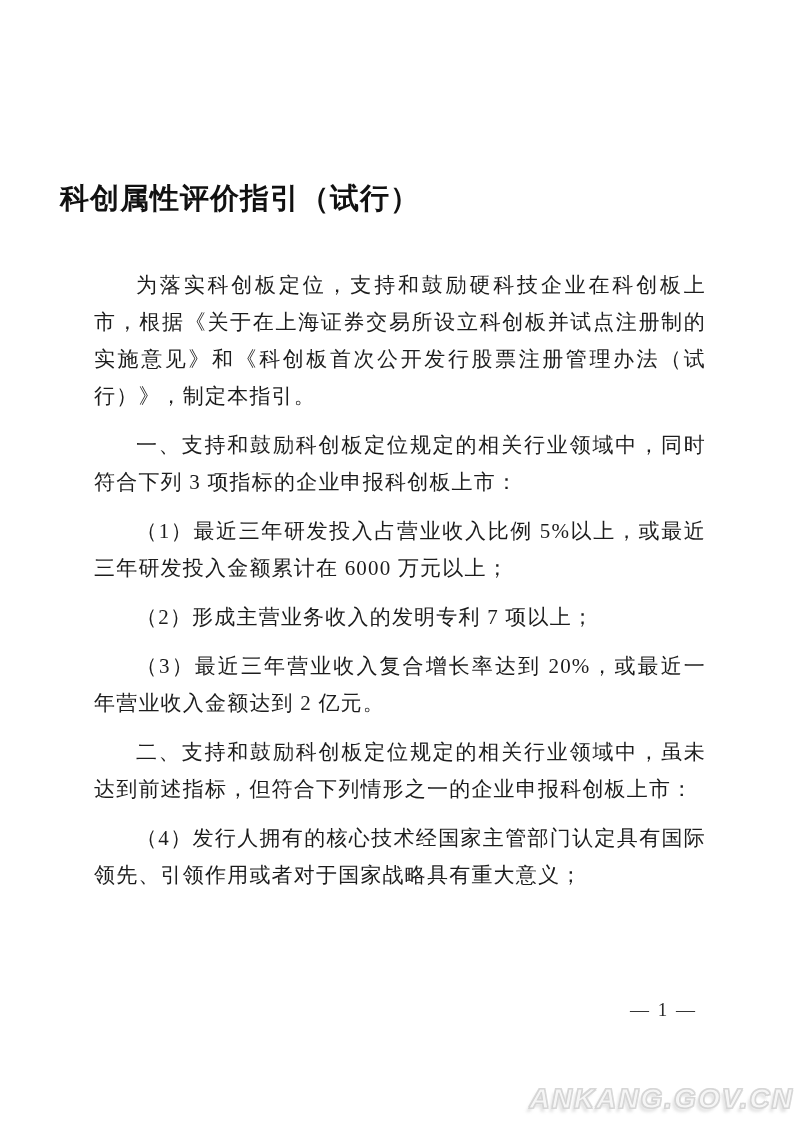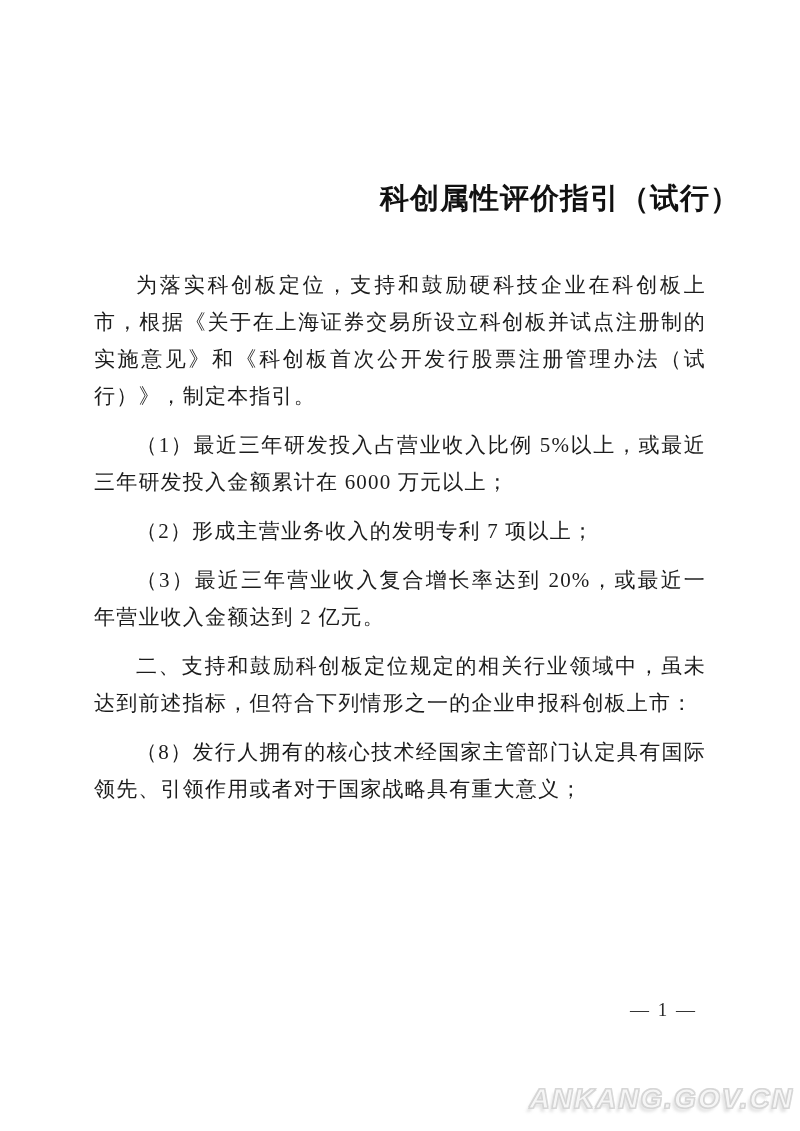--- a/index.html
+++ b/index.html
@@ -13,21 +13,21 @@
     height: 1131px;
     background: #ffffff;
     overflow: hidden;
     font-family: "Liberation Serif", "DejaVu Serif", serif;
     color: #1c1c1c;
     box-sizing: border-box;
   }
   .doc-title {
     margin: 0;
     padding: 181px 60px 0 60px;
-    text-align: right;
+    text-align: left;
     font-size: 29px;
     line-height: 34px;
     font-weight: bold;
     letter-spacing: 1px;
     color: #111111;
   }
   .doc-body {
     margin: 52px 82px 0 82px;
     font-size: 21px;
     line-height: 37px;
@@ -71,24 +71,25 @@
 </style>
 </head>
 <body>
 
 <div class="page">
 
   <h1 class="doc-title">科创属性评价指引（试行）</h1>
 
   <div class="doc-body">
     <p class="para">为落实科创板定位，支持和鼓励硬科技企业在科创板上市，根据《关于在上海证券交易所设立科创板并试点注册制的实施意见》和《科创板首次公开发行股票注册管理办法（试行）》，制定本指引。</p>
+    <p class="para">一、支持和鼓励科创板定位规定的相关行业领域中，同时符合下列 3 项指标的企业申报科创板上市：</p>
     <p class="para">（1）最近三年研发投入占营业收入比例 5%以上，或最近三年研发投入金额累计在 6000 万元以上；</p>
     <p class="para">（2）形成主营业务收入的发明专利 7 项以上；</p>
     <p class="para">（3）最近三年营业收入复合增长率达到 20%，或最近一年营业收入金额达到 2 亿元。</p>
     <p class="para">二、支持和鼓励科创板定位规定的相关行业领域中，虽未达到前述指标，但符合下列情形之一的企业申报科创板上市：</p>
-    <p class="para">（8）发行人拥有的核心技术经国家主管部门认定具有国际领先、引领作用或者对于国家战略具有重大意义；</p>
+    <p class="para">（4）发行人拥有的核心技术经国家主管部门认定具有国际领先、引领作用或者对于国家战略具有重大意义；</p>
   </div>
 
   <div class="page-number">— 1 —</div>
 
   <div class="watermark">ANKANG.GOV.CN</div>
 
 </div>
 
 </body></html>

